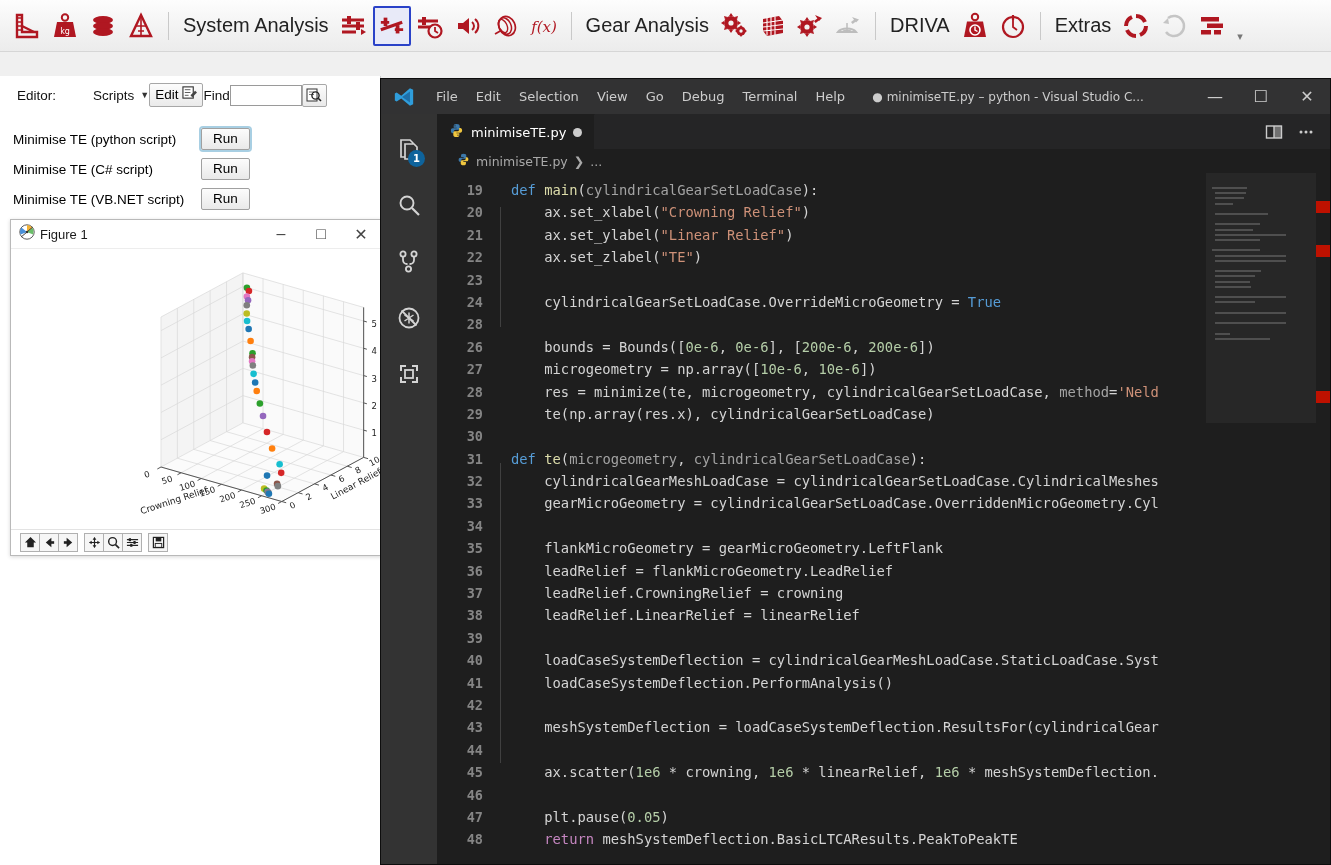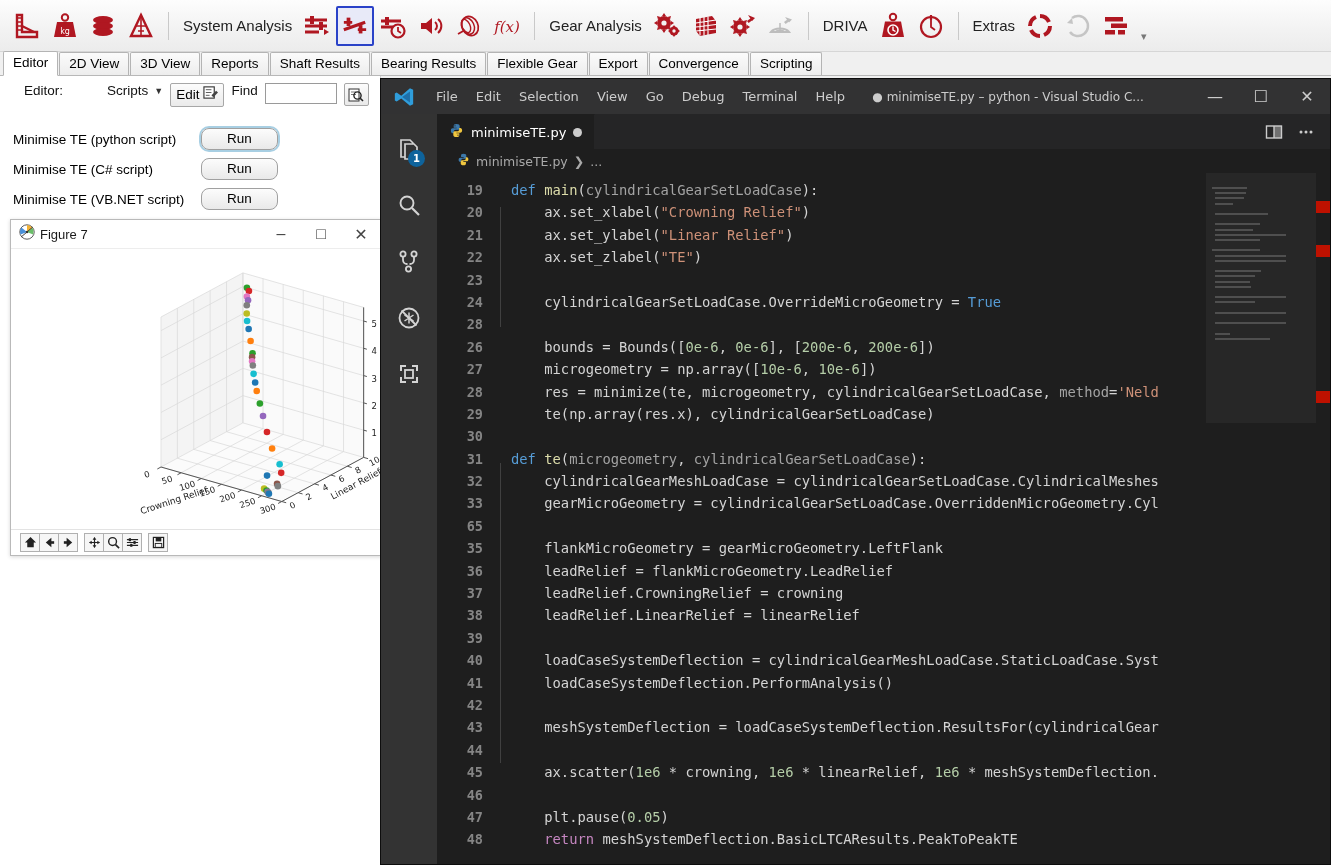--- a/index.html
+++ b/index.html
@@ -21,21 +21,21 @@
   .tb-icon {
     width: 38px; height: 40px; display: flex; align-items: center; justify-content: center;
     position: relative;
   }
   .tb-icon svg { display: block; }
   .tb-icon.selected {
     border: 2px solid #2a42c8; border-radius: 2px; background: #e8eaf8;
   }
   .tb-sep { width: 1px; height: 28px; background: #c9c9c9; margin: 0 8px; }
   .tb-label {
-    font-size: 15px; color: #222; white-space: nowrap; padding: 0 6px;
+    font-size: 20px; color: #222; white-space: nowrap; padding: 0 6px;
   }
   .tb-overflow {
     font-size: 11px; color: #777; margin-left: 6px; align-self: flex-end; margin-bottom: 8px;
   }
 
   .masta-tabs {
     position: absolute; left: 0; top: 52px; width: 1331px; height: 24px;
     background: #f0f0f0; display: flex; align-items: flex-end;
     border-bottom: 1px solid #b8b8b8; padding-left: 3px;
   }
@@ -50,21 +50,21 @@
     background: #ffffff; border-bottom: 1px solid #ffffff;
     margin-bottom: -1px; padding-bottom: 4px;
   }
 
   
   .editor-pane {
     position: absolute; left: 0; top: 76px; width: 381px; height: 789px;
     background: #ffffff; border-right: 1px solid #cfcfcf;
   }
   .ed-toolbar {
-    display: flex; align-items: flex-start; gap: 7px; padding: 7px 0 6px 24px;
+    display: flex; align-items: center; padding: 7px 0 6px 17px;
     font-size: 13.5px; color: #111;
   }
   .ed-combo {
     display: flex; align-items: center; gap: 6px; margin-left: 37px;
   }
   .ed-combo .caret { font-size: 9px; color: #333; }
   .btn3d {
     background: linear-gradient(#fcfcfc, #eaeaea);
     border: 1px solid #a7a7a7; border-radius: 2px;
     padding: 1px 5px; font-size: 13.5px; color: #000;
@@ -78,21 +78,21 @@
     background: linear-gradient(#fcfcfc, #e9e9e9);
     display: inline-flex; align-items: center; justify-content: center;
   }
   .script-rows { padding: 11px 0 0 13px; }
   .script-row {
     display: flex; align-items: center; height: 30px; margin-bottom: 0px;
   }
   .script-name { font-size: 13.5px; color: #000; width: 188px; }
   .run-btn {
     background: linear-gradient(#fcfcfc, #e9e9e9); border: 1px solid #a0a0a0;
-    border-radius: 8px; font-size: 13.5px; padding: 1px 25px; line-height: 18px;
+    border-radius: 2px; font-size: 13.5px; padding: 1px 11px; line-height: 18px;
   }
   .run-btn.focus { box-shadow: 0 0 0 2px #a8cfe3; }
 
   
   .figwin {
     position: absolute; left: 10px; top: 219px; width: 372px; height: 337px;
     background: #fff; border: 1px solid #b9b9b9;
     box-shadow: 0 1px 4px rgba(0,0,0,0.16);
   }
   .figtitle {
@@ -360,32 +360,20 @@
       <svg width="30" height="28" viewBox="0 0 30 28">
           <rect x="4" y="5" width="18" height="4.5" fill="#b01721"></rect>
           <rect x="10" y="11.5" width="16" height="4.5" fill="#b01721"></rect>
           <rect x="4" y="18" width="10" height="4.5" fill="#b01721"></rect>
           <rect x="17" y="18" width="7" height="4.5" fill="#b01721"></rect>
         </svg>
     </div>
     <div class="tb-overflow">▾</div>
   </div>
 
-  <div class="masta-tabs">
-    <div class="mtab active">Editor</div>
-    <div class="mtab">2D View</div>
-    <div class="mtab">3D View</div>
-    <div class="mtab">Reports</div>
-    <div class="mtab">Shaft Results</div>
-    <div class="mtab">Bearing Results</div>
-    <div class="mtab">Flexible Gear</div>
-    <div class="mtab">Export</div>
-    <div class="mtab">Convergence</div>
-    <div class="mtab">Scripting</div>
-  </div>
 
   <div class="editor-pane">
     <div class="ed-toolbar">
       <span>Editor:</span>
       <span class="ed-combo">
         <span>Scripts</span>
         <span class="caret">▼</span>
       </span>
       <span class="btn3d">
         <span>Edit</span>
@@ -429,21 +417,21 @@
       <span class="ficon">
         <svg width="16" height="16" viewBox="0 0 20 20">
             <circle cx="10" cy="10" r="9" fill="#fff" stroke="#555" stroke-width="1.2"></circle>
             <path d="M10 10 L10 1.2 A8.8 8.8 0 0 1 17 5 Z" fill="#f2b134"></path>
             <path d="M10 10 L17 5 A8.8 8.8 0 0 1 17.5 13 Z" fill="#6abf69"></path>
             <path d="M10 10 L3 4.5 A8.8 8.8 0 0 0 2 13 Z" fill="#4a90d9"></path>
             <path d="M3 16 L17 4" stroke="#333" stroke-width="1.2"></path>
             <circle cx="10" cy="10" r="1.6" fill="#333"></circle>
           </svg>
       </span>
-      <span class="ftext">Figure 7</span>
+      <span class="ftext">Figure 1</span>
       <span class="wbtn">–</span>
       <span class="wbtn">□</span>
       <span class="wbtn">✕</span>
     </div>
     <div class="figcanvas">
       <svg id="plot3d" width="372" height="280" viewBox="0 0 372 280">
           <polygon points="150,218 231.9,173.9 231.9,23.900000000000006 150,68" fill="#f4f4f4"></polygon>
           <polygon points="231.9,173.9 352.65,208.4 352.65,58.400000000000006 231.9,23.900000000000006" fill="#fafafa"></polygon>
           <polygon points="150,218 270.75,252.5 352.65,208.4 231.9,173.9" fill="#fbfbfb"></polygon>
           <line x1="150" y1="218" x2="231.9" y2="173.9" stroke="#d9d9d9" stroke-width="0.7"></line>
@@ -725,21 +713,21 @@
                 <div>24</div>
                 <div>28</div>
                 <div>26</div>
                 <div>27</div>
                 <div>28</div>
                 <div>29</div>
                 <div>30</div>
                 <div>31</div>
                 <div>32</div>
                 <div>33</div>
-                <div>65</div>
+                <div>34</div>
                 <div>35</div>
                 <div>36</div>
                 <div>37</div>
                 <div>38</div>
                 <div>39</div>
                 <div>40</div>
                 <div>41</div>
                 <div>42</div>
                 <div>43</div>
                 <div>44</div>

